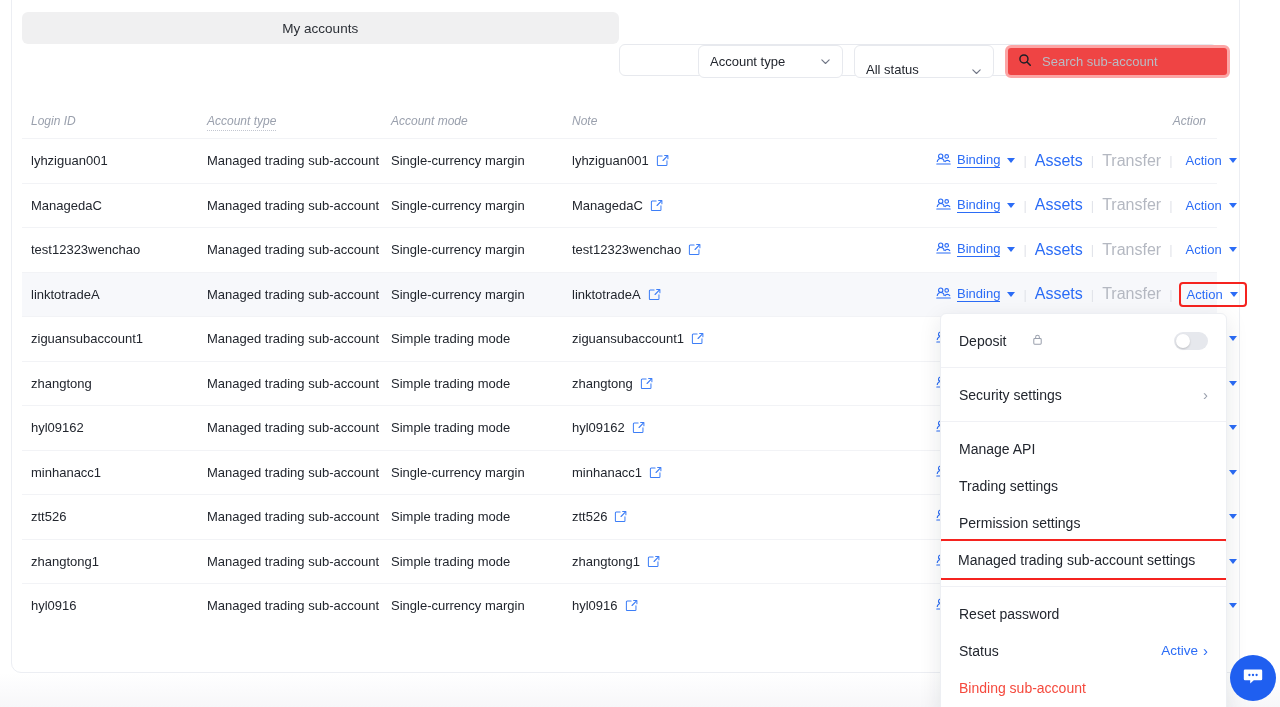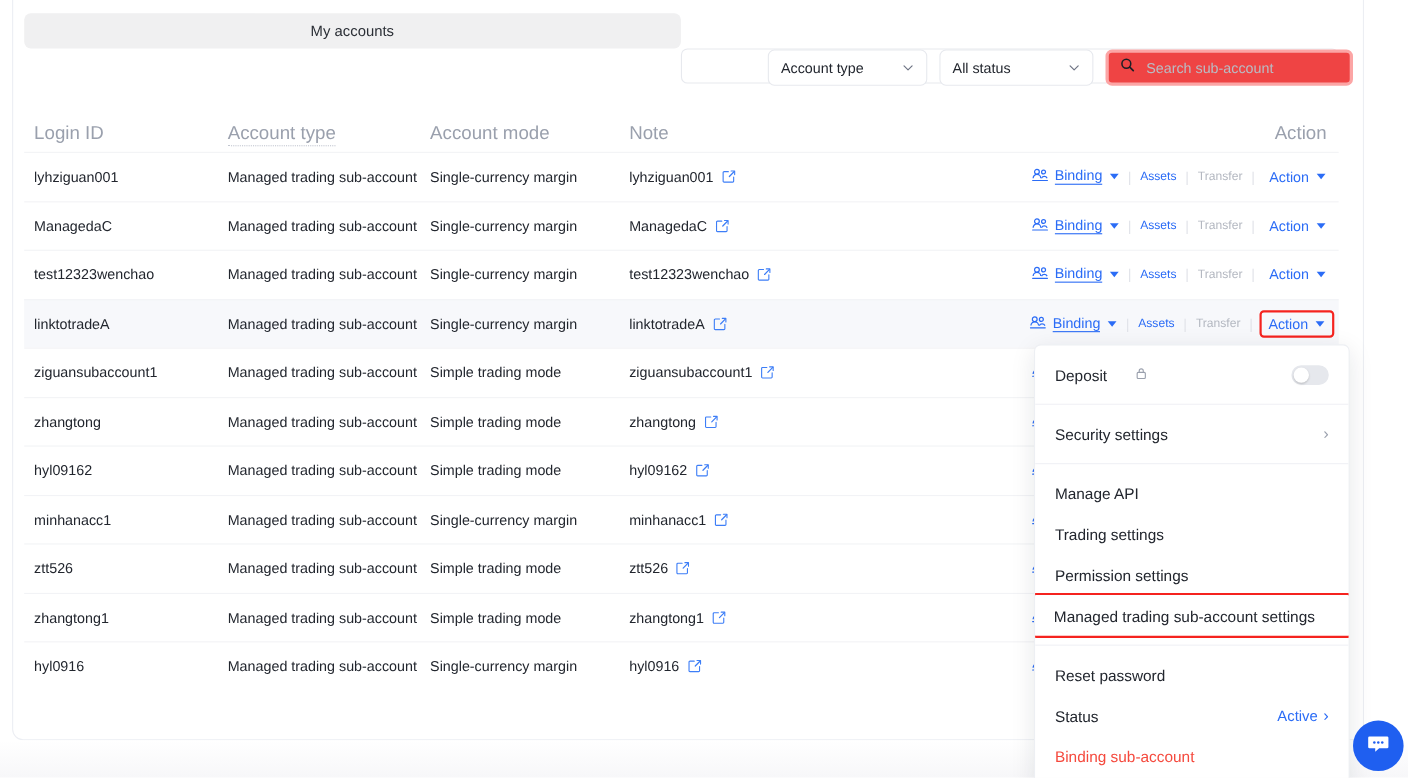--- a/index.html
+++ b/index.html
@@ -70,21 +70,21 @@
     border-radius: 6px;
     background: #fff;
     display: flex; align-items: center;
     padding: 0 11px;
     font-size: 13px;
     color: #22262e;
     cursor: pointer;
     justify-content: space-between;
   }
   .select-box.w1 { width: 145px; }
-  .select-box.w2 { width: 140px; }
+  .select-box.w2 { width: 140px; align-items: flex-end; }
   .chev {
     width: 11px; height: 11px;
     margin-left: 8px;
     flex: 0 0 auto;
   }
   .chev svg { display:block; }
   .search-box {
     width: 225px; height: 33px;
     border: 3px solid #fca5a5;
     border-radius: 6px;
@@ -110,22 +110,23 @@
     left: 22px; top: 104px;
     width: 1195px;
   }
   .thead, .trow {
     display: flex;
     align-items: center;
     width: 1195px;
   }
   .thead {
     height: 34px;
-    font-size: 17px;
+    font-size: 12px;
     color: #9aa0ad;
+    font-style: italic;
   }
   .th-underline {
     border-bottom: 1px dotted #c2c6d0;
     padding-bottom: 2px;
     cursor: help;
   }
   .trow {
     height: 44.5px;
     font-size: 13px;
     color: #22262e;
@@ -139,21 +140,21 @@
   .c-note   { width: 364px; flex: 0 0 364px; display: flex; align-items: center; gap: 7px; }
   .c-action { flex: 1 1 auto; display: flex; align-items: center; justify-content: flex-end;
               padding-right: 7px; gap: 0px; }
   .thead .c-action { justify-content: flex-end; padding-right: 11px; }
 
   .edit-icon { display:inline-flex; width:13px; height:13px; cursor:pointer; }
 
   
   .act-link {
     color: #2b6cf6;
-    font-size: 11px;
+    font-size: 16px;
     cursor: pointer;
     white-space: nowrap;
   }
   .act-link.disabled { color: #b4b8c1; cursor: default; }
   .act-sep {
     color: #e2e4ea;
     font-size: 13px;
     margin: 0 8px;
     user-select: none;
   }

